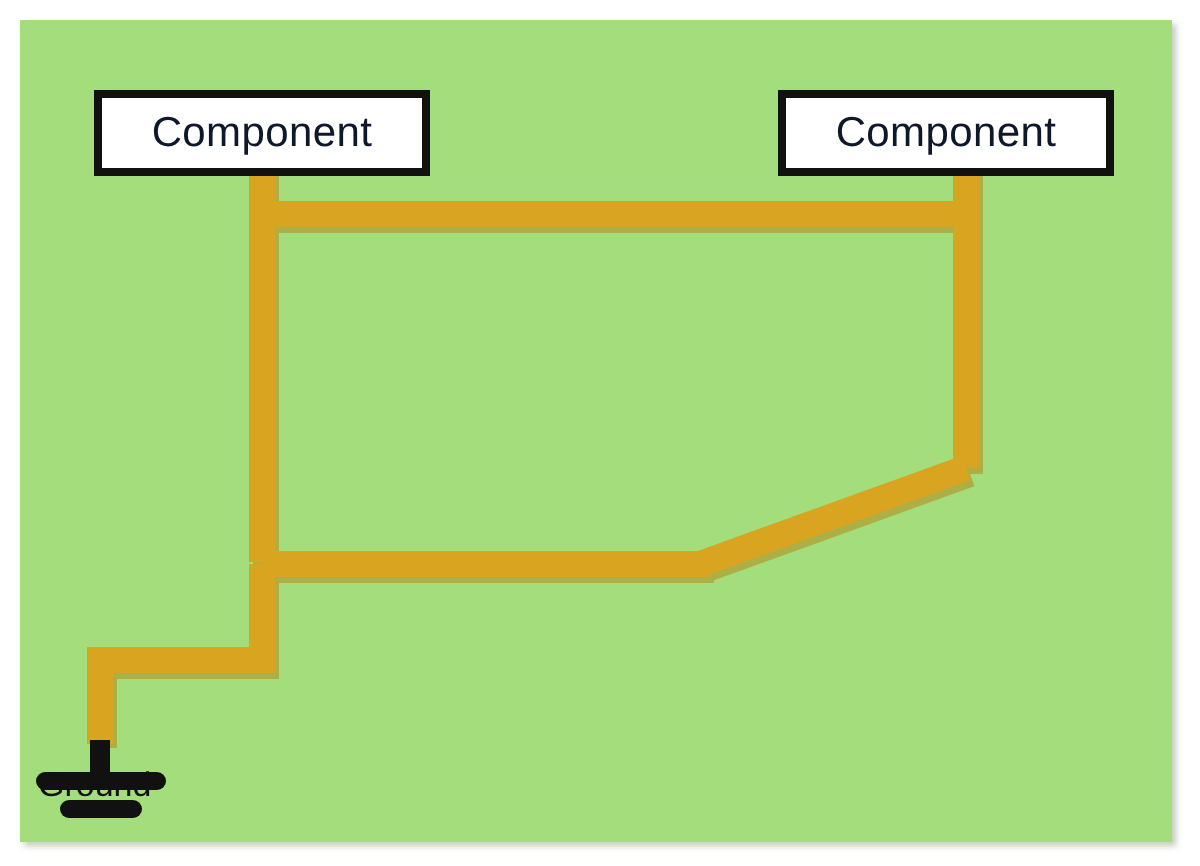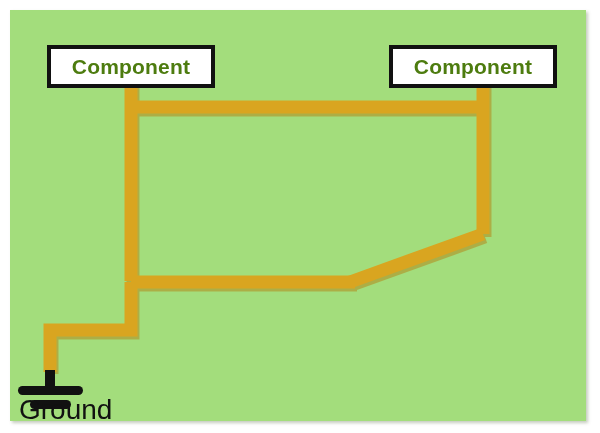--- a/index.html
+++ b/index.html
@@ -39,42 +39,41 @@
     position: absolute;
     background: #ffffff;
     border: 4px solid #111111;
     box-sizing: border-box;
     display: flex;
     align-items: center;
     justify-content: center;
   }
   .comp-label {
     font-size: 21px;
-    color: #4d7c0f;
+    color: #0f172a;
     letter-spacing: 0.2px;
     white-space: nowrap;
-    font-weight: bold;
   }
   #comp-left {
     left: 47px;
     top: 45px;
     width: 168px;
     height: 43px;
   }
   #comp-right {
     left: 389px;
     top: 45px;
     width: 168px;
     height: 43px;
   }
   #ground-label {
     position: absolute;
     left: 19px;
-    top: 394px;
-    font-size: 28px;
+    top: 383px;
+    font-size: 17px;
     color: #111111;
     white-space: nowrap;
   }
 </style>
 </head>
 <body>
 
 <div id="canvas">
 
   <div id="board"></div>

